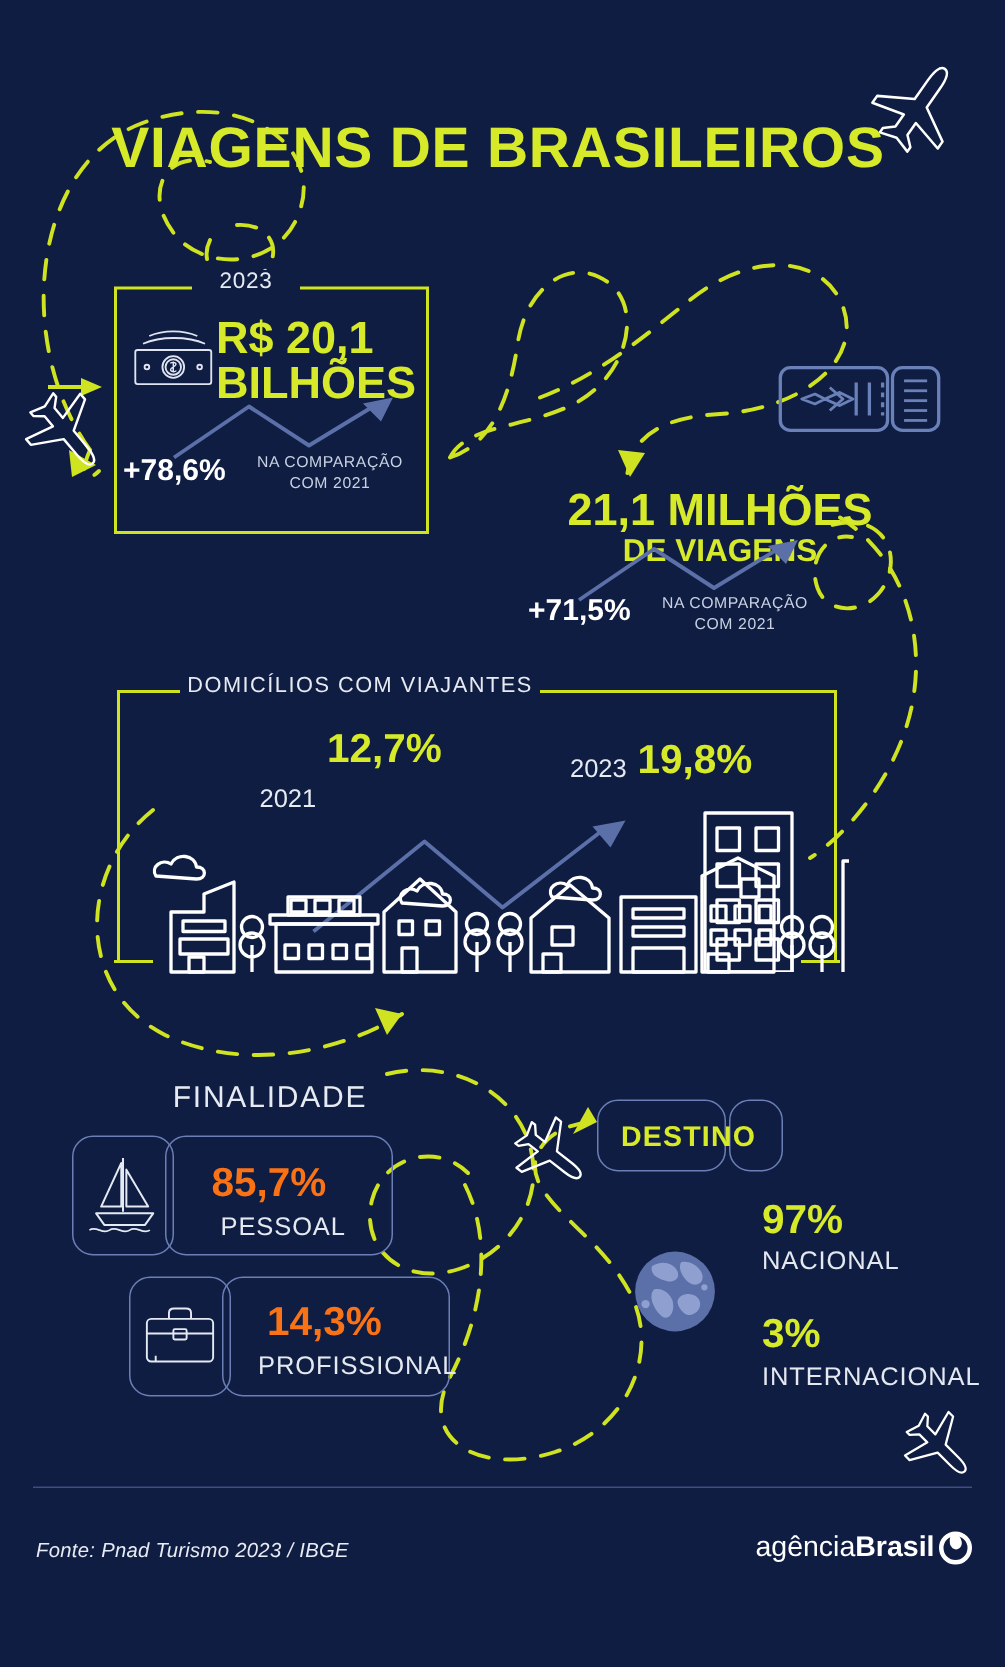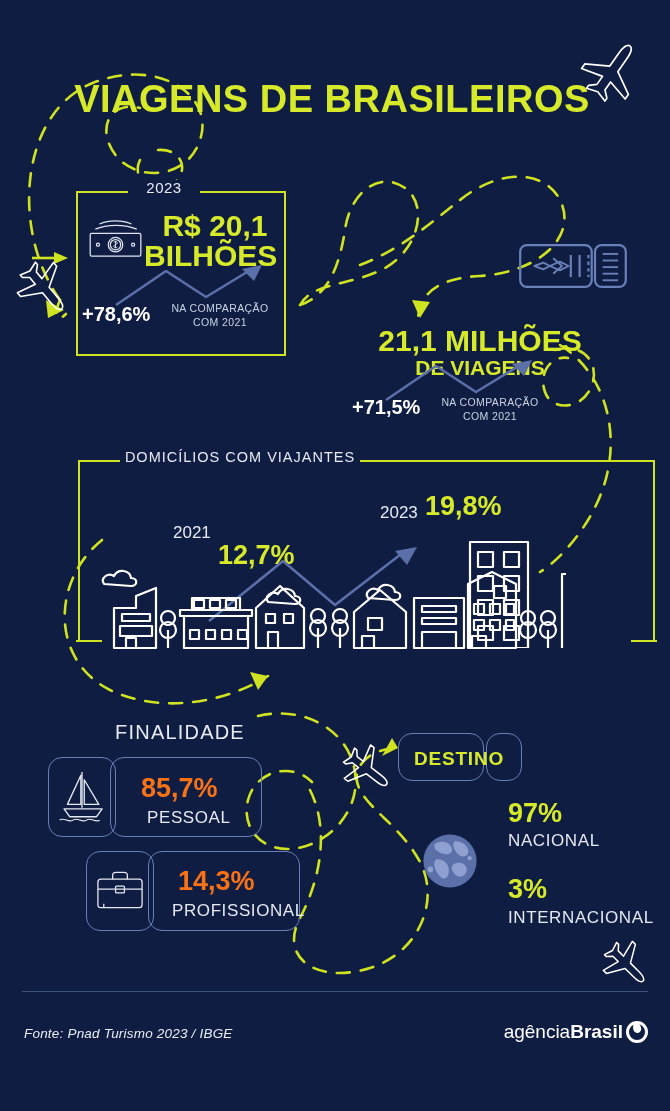--- a/index.html
+++ b/index.html
@@ -40,21 +40,21 @@
   }
   #box1 .year {
     position:absolute; left:52px; top:-12px; width:72px;
     text-align:center; font-size:15px; color:#e6eaf2;
     letter-spacing:0.5px;
   }
   #val1 {
     position:absolute; left:68px; top:20px; width:142px;
     color:#d7ea2a; font-weight:bold; line-height:1.0;
   }
-  #val1 .big { display:block; font-size:30px; letter-spacing:0px;text-align:center; }
+  #val1 .big { display:block; font-size:30px; letter-spacing:0px; }
   #val1 .sub { display:block; font-size:30px; letter-spacing:0px; }
   #pct1 {
     position:absolute; left:6px; top:112px;
     font-size:20px; font-weight:bold; color:#ffffff;
   }
   #cmp1 {
     position:absolute; left:82px; top:110px; width:124px;
     font-size:10.5px; color:#c9d2e2; line-height:1.35; letter-spacing:0.4px;
     text-align:center;
   }
@@ -70,21 +70,21 @@
     position:absolute; left:352px; top:396px;
     font-size:20px; font-weight:bold; color:#ffffff;
   }
   #cmp2 {
     position:absolute; left:428px; top:395px; width:124px;
     font-size:10.5px; color:#c9d2e2; line-height:1.35; letter-spacing:0.4px;
     text-align:center;
   }
 
   
-  #box3 { position:absolute; left:78px; top:460px; width:577px; height:180px; }
+  #box3 { position:absolute; left:78px; top:460px; width:480px; height:180px; }
   #box3 .bracket {
     position:absolute; inset:0;
     border:2px solid #cfe320;
     border-bottom:none;
   }
   #box3 .bl, #box3 .br {
     position:absolute; bottom:-2px; width:26px; height:2px; background:#cfe320;
   }
   #box3 .bl { left:-2px; } #box3 .br { right:-2px; }
   #box3 .gap {
@@ -295,21 +295,21 @@
 
   <div id="box3">
     <div class="bracket"></div>
     <div class="bl"></div>
     <div class="br"></div>
     <div class="gap"></div>
     <div class="hdr">DOMICÍLIOS COM VIAJANTES</div>
   </div>
 
   <div class="yr-lbl" style="left:173px;top:523px;">2021</div>
-  <div class="yr-val" style="left:218px;top:540px;">12,7%</div>
+  <div class="yr-val" style="left:218px;top:484px;">12,7%</div>
 
   <div class="yr-lbl" style="left:380px;top:503px;">2023</div>
   <div class="yr-val" style="left:425px;top:491px;">19,8%</div>
 
   <svg width="260" height="80" viewBox="0 0 260 80" style="position:absolute;left:205px;top:545px;">
     <polyline points="4,76 78,16 130,60 200,6" fill="none" stroke="#5b6fa8" stroke-width="2.6" stroke-linejoin="round"></polyline>
     <polygon points="212,2 190,6 202,20" fill="#5b6fa8"></polygon>
   </svg>
 
   <svg width="470" height="130" viewBox="0 0 470 130" style="position:absolute;left:96px;top:520px;">

